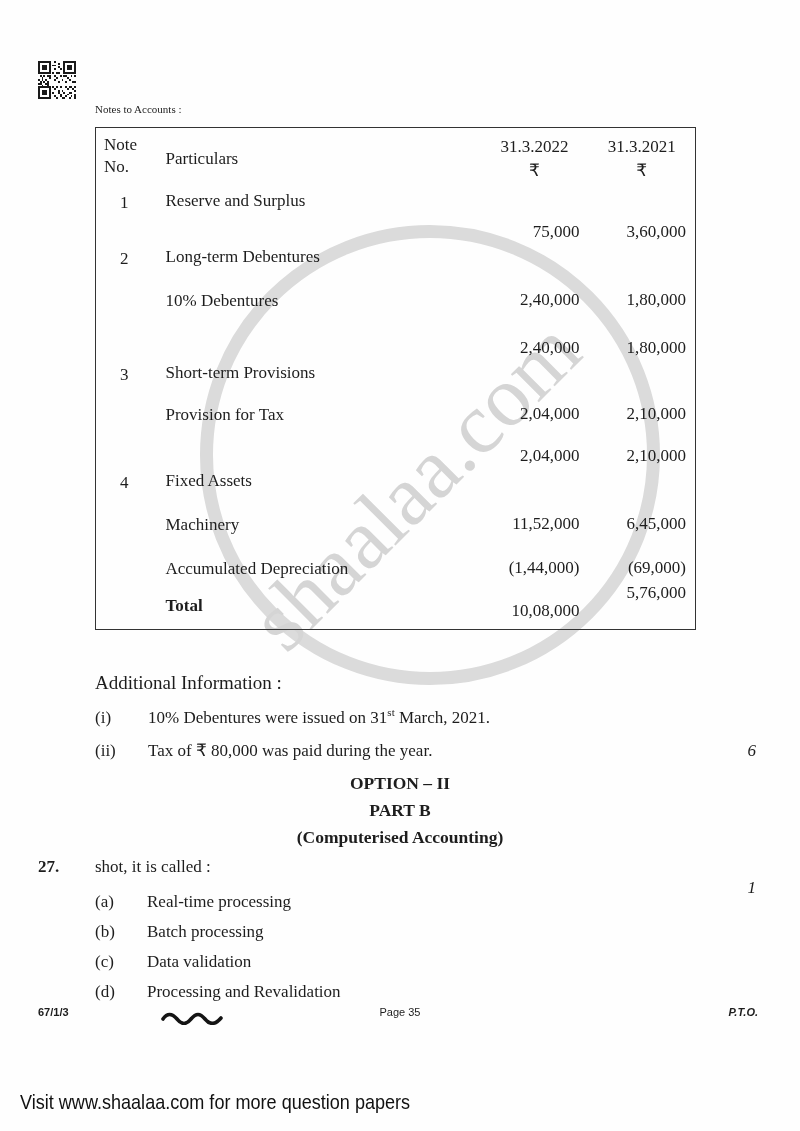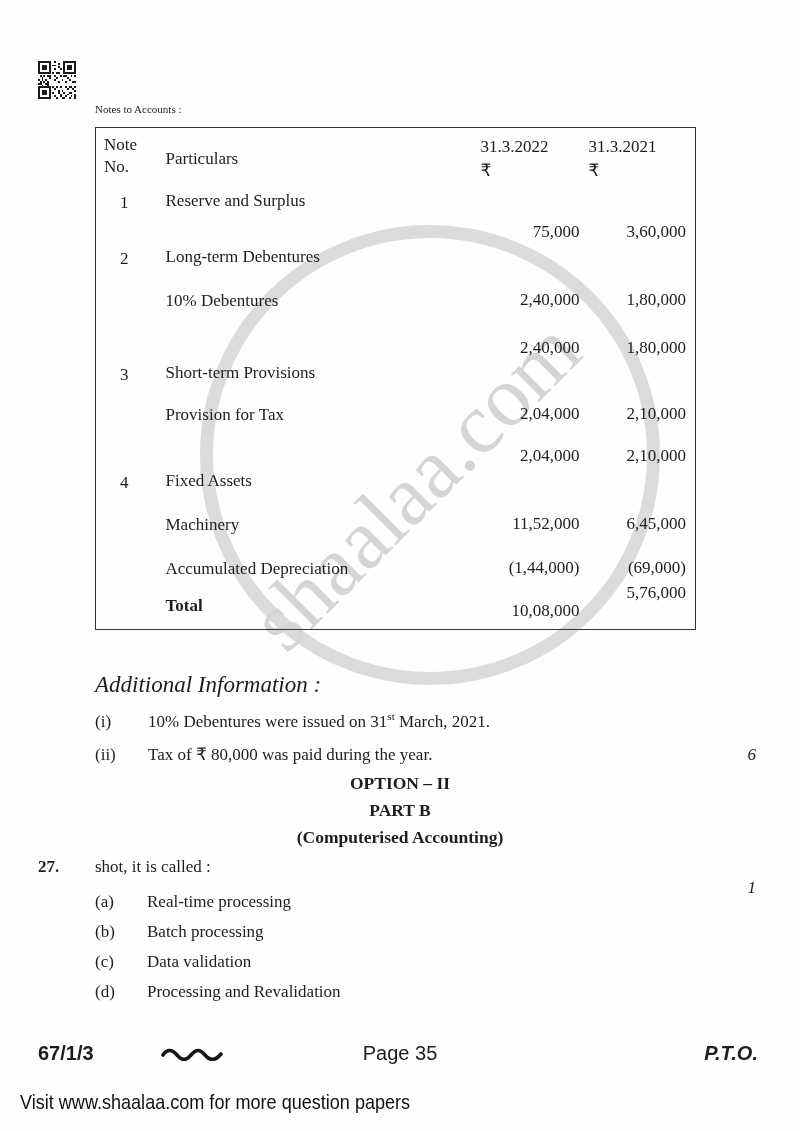--- a/index.html
+++ b/index.html
@@ -32,27 +32,27 @@
   .c-part  { border-right:1.4px solid #333; padding-left:13px; padding-right:6px; }
   .c-a22   { border-right:1.4px solid #333; }
   .c-amt   { text-align:right; vertical-align:bottom; padding:0 9px 3px 0; }
   .v-top    { vertical-align:top; }
   .v-bottom { vertical-align:bottom; padding-bottom:2px; }
   .rule-thin  { border-bottom:1.4px solid #3a3a3a; }
   .rule-thick { border-bottom:3px solid #4c4c4c; }
   .hdr th { border-bottom:1.6px solid #333; vertical-align:middle; }
   .hdr .c-note { text-align:left; padding:6px 0 0 8px; vertical-align:top; }
   .hdr .c-part { vertical-align:middle; text-align:left; }
-  .hdr .c-year { text-align:left; line-height:24px; }
+  .hdr .c-year { text-align:center; line-height:24px; }
   .bold { font-weight:bold; }
   .rupee { font-family:"Liberation Serif","DejaVu Sans",serif; }
 
   
   .additional { position:absolute; left:95px; top:672px; width:665px; }
-  .add-heading { font-style:italic; font-size:23px; margin-bottom:13px; }
+  .add-heading { font-size:19px; margin-bottom:13px; }
   .add-item { position:relative; display:flex; font-size:17px; line-height:22px; margin-bottom:11px; }
   .add-num { width:53px; flex:0 0 53px; }
   sup { font-size:11px; line-height:0; }
   .marks { position:absolute; right:4px; top:0; font-style:italic; }
 
   
   .partb { position:absolute; left:0; top:770px; width:800px; text-align:center;
            font-weight:bold; font-size:17.5px; line-height:27px; }
 
   
@@ -60,22 +60,22 @@
   .q-row { position:relative; display:flex; }
   .q-num { width:57px; flex:0 0 57px; font-weight:bold; font-size:17px; line-height:23px; }
   .q-body { width:615px; font-size:17px; line-height:23px; }
   .q-line1 { display:block; text-align-last:justify; }
   .q-marks { position:absolute; right:4px; top:23px; font-style:italic; font-size:17px; }
   .opts { margin-left:57px; margin-top:13px; }
   .opt-row { display:flex; font-size:17px; line-height:21px; margin-bottom:9px; }
   .opt-label { width:52px; flex:0 0 52px; }
 
   
-  .footer { position:absolute; left:0; top:1042px; width:800px; height:22px;
-            font-family:"Liberation Sans", sans-serif; font-size:20px; }
+  .footer { position:absolute; left:0; top:1006px; width:800px; height:22px;
+            font-family:"Liberation Sans", sans-serif; font-size:11px; }
   .f-code { position:absolute; left:38px; top:0; font-weight:bold; }
   .f-squiggle { position:absolute; left:160px; top:5px; }
   .f-page { position:absolute; left:50%; transform:translateX(-50%); top:0; }
   .f-pto  { position:absolute; right:42px; top:0; font-weight:bold; font-style:italic; }
 
   
   .bottom-bar { position:absolute; left:20px; top:1090px;
                 font-family:"Liberation Sans", sans-serif; font-size:21px; color:#111;
                 transform:scaleX(0.86); transform-origin:left center; white-space:nowrap; }
 </style>

